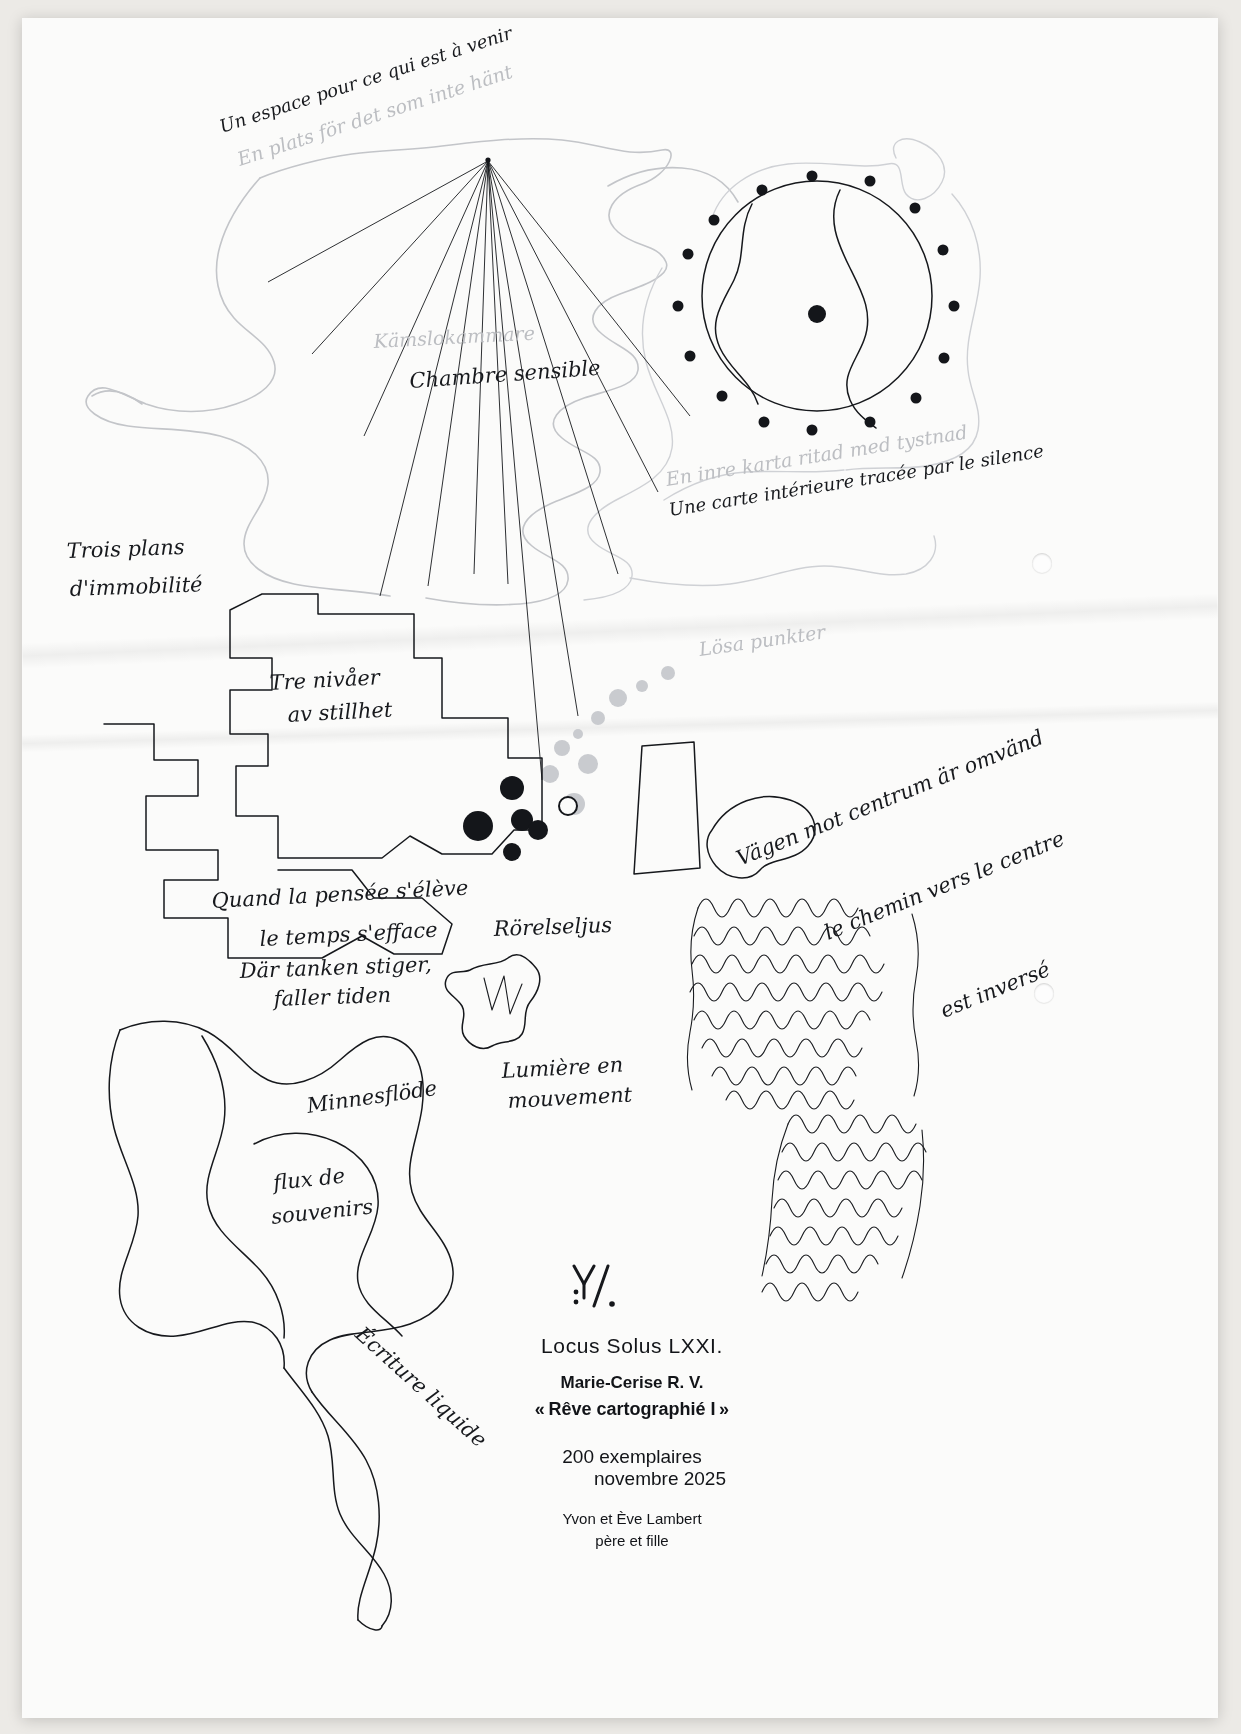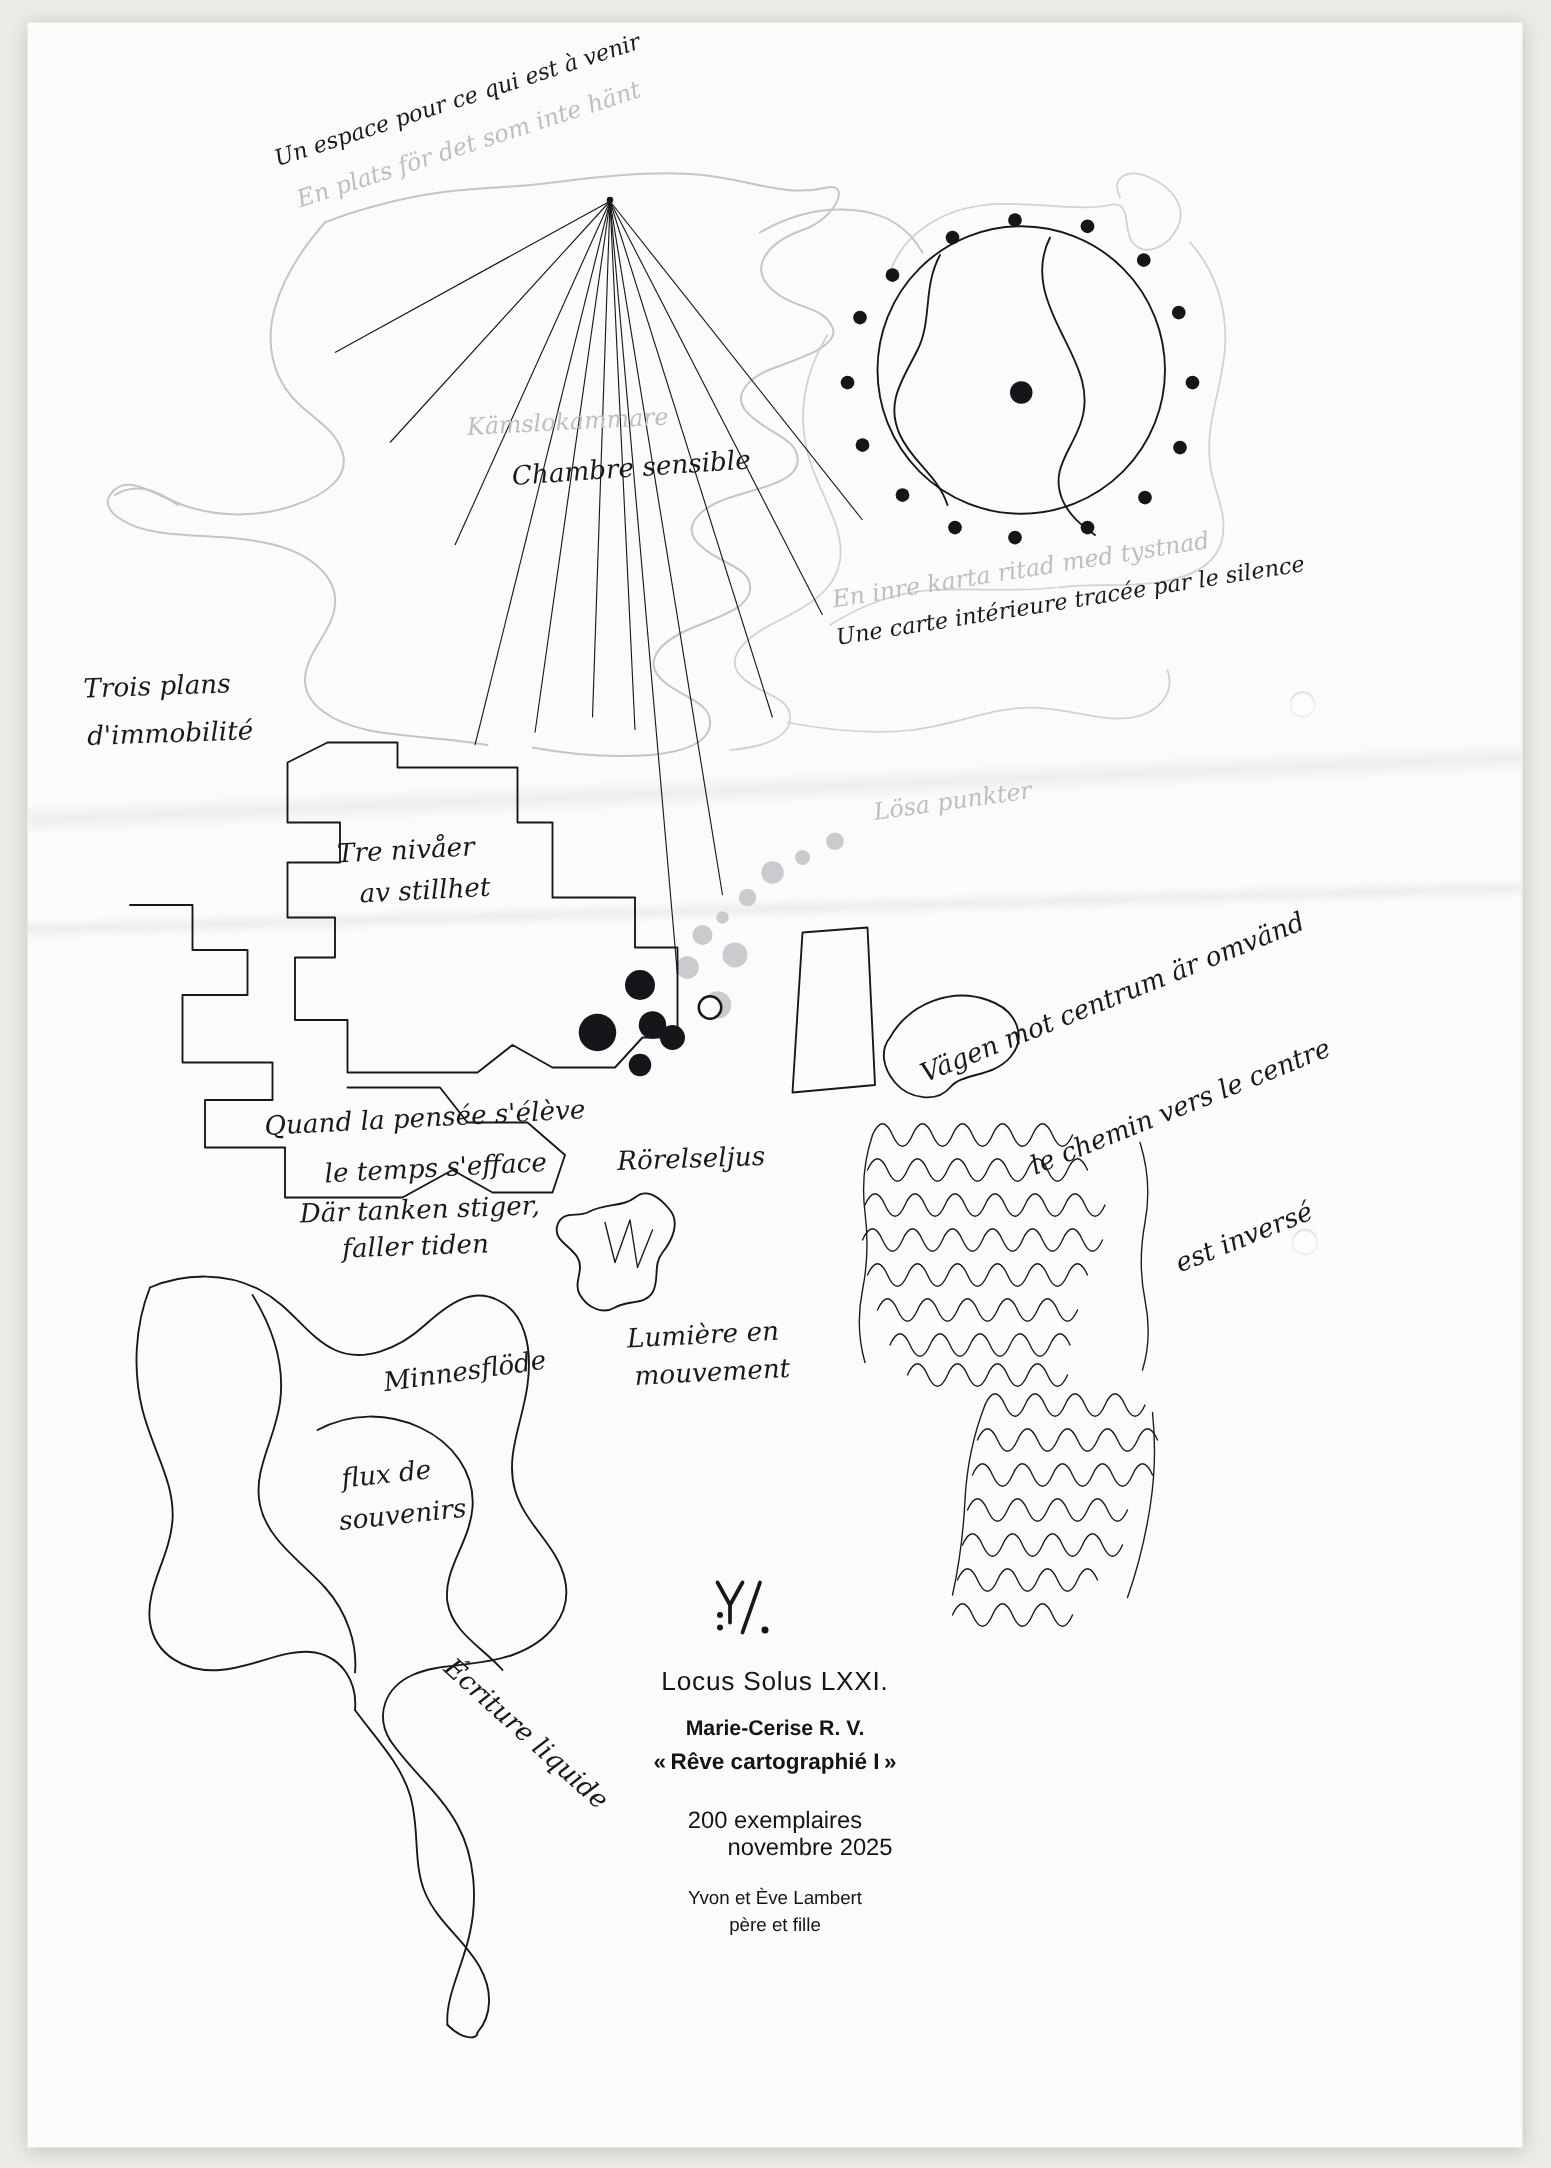--- a/index.html
+++ b/index.html
@@ -21,21 +21,21 @@
   .pencil-soft{fill:none;stroke:#cfd1d5;stroke-width:1.4;stroke-linecap:round;stroke-linejoin:round;}
   .dot-ink{fill:#14161a;}
   .dot-pencil{fill:#c9cbcf;}
   .ray{fill:none;stroke:#16181c;stroke-width:0.9;}
 
   
   .hand{font-family:"DejaVu Serif",serif;font-style:italic;fill:#17191d;font-size:21px;}
   .hand-sm{font-family:"DejaVu Serif",serif;font-style:italic;fill:#17191d;font-size:18px;}
   .hand-pencil{font-family:"DejaVu Serif",serif;font-style:italic;fill:#bcbec2;font-size:19px;}
 
-  .colophon{position:absolute;left:0;width:1196px;text-align:center;color:#121418;}
+  .colophon{position:absolute;left:12px;width:1196px;text-align:center;color:#121418;}
   .colo-title{font-size:21px;letter-spacing:.6px;}
   .colo-author{font-size:17px;font-weight:bold;}
   .colo-work{font-size:18px;font-weight:bold;}
   .colo-line{font-size:19px;}
   .colo-pub{font-size:15px;}
 
   .punch{position:absolute;width:20px;height:20px;border-radius:50%;background:#fdfdfd;box-shadow:inset 0 1px 2px rgba(0,0,0,.18),0 1px 1px rgba(0,0,0,.08);}
 </style>
 </head>
 <body>

